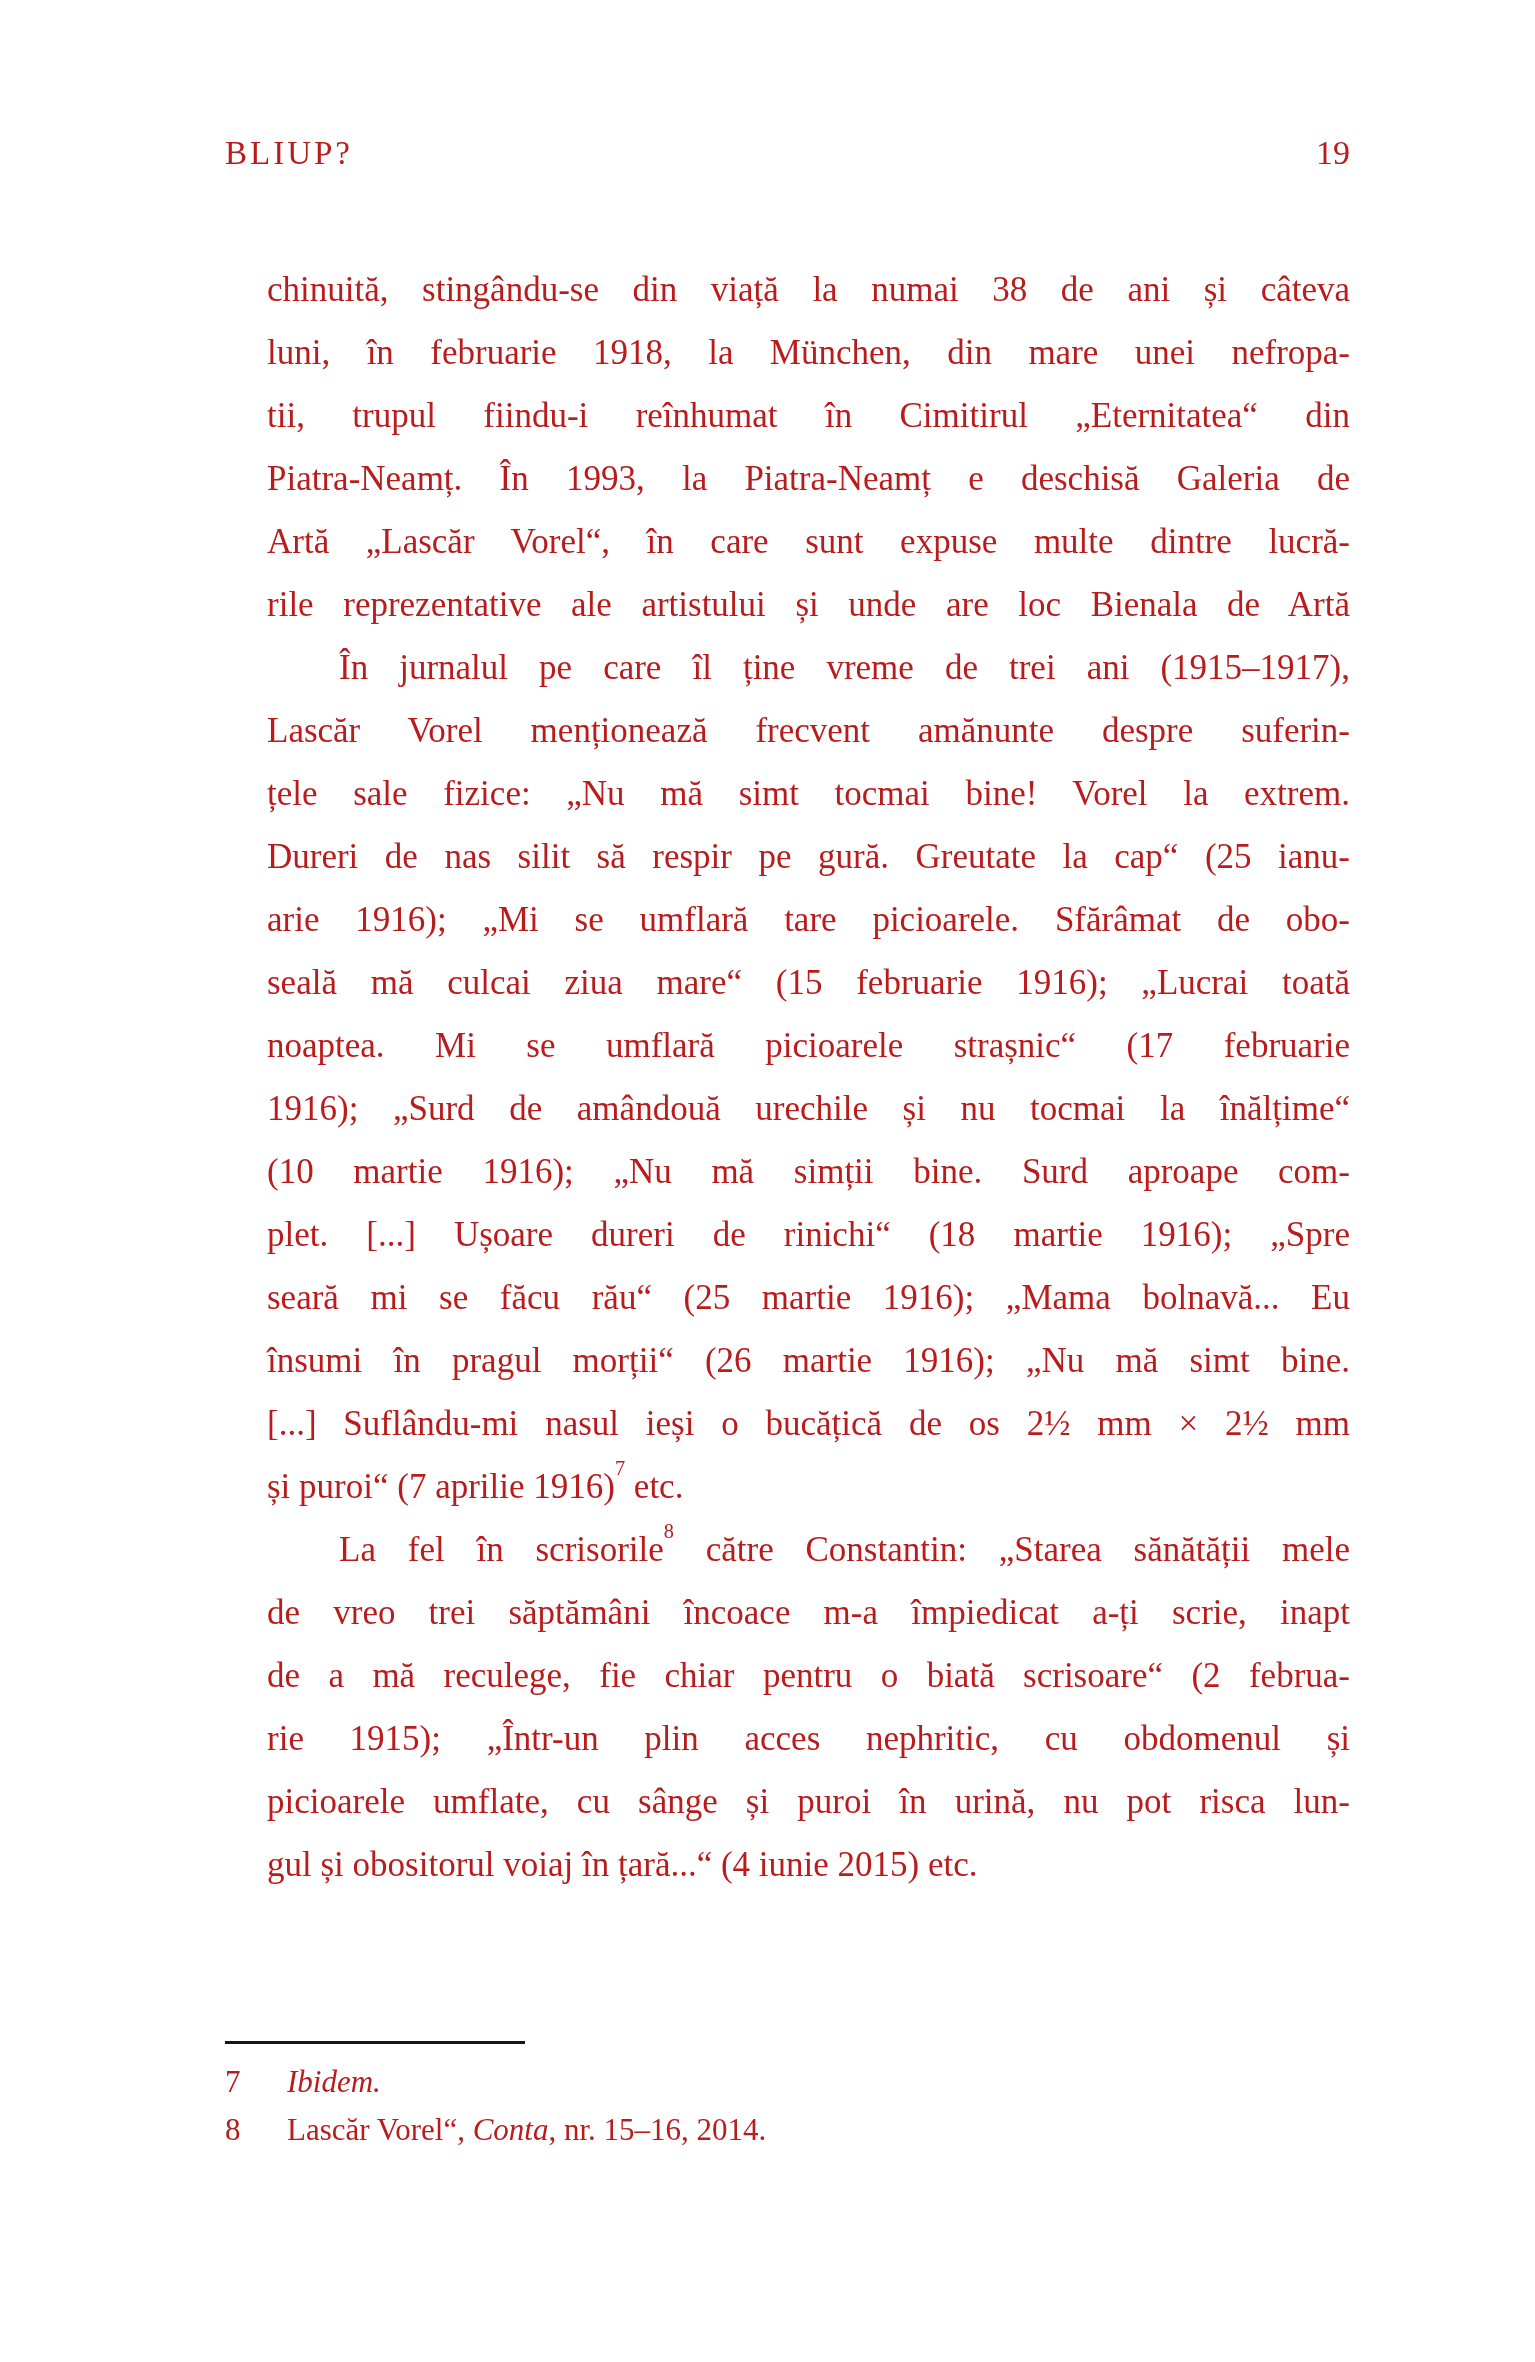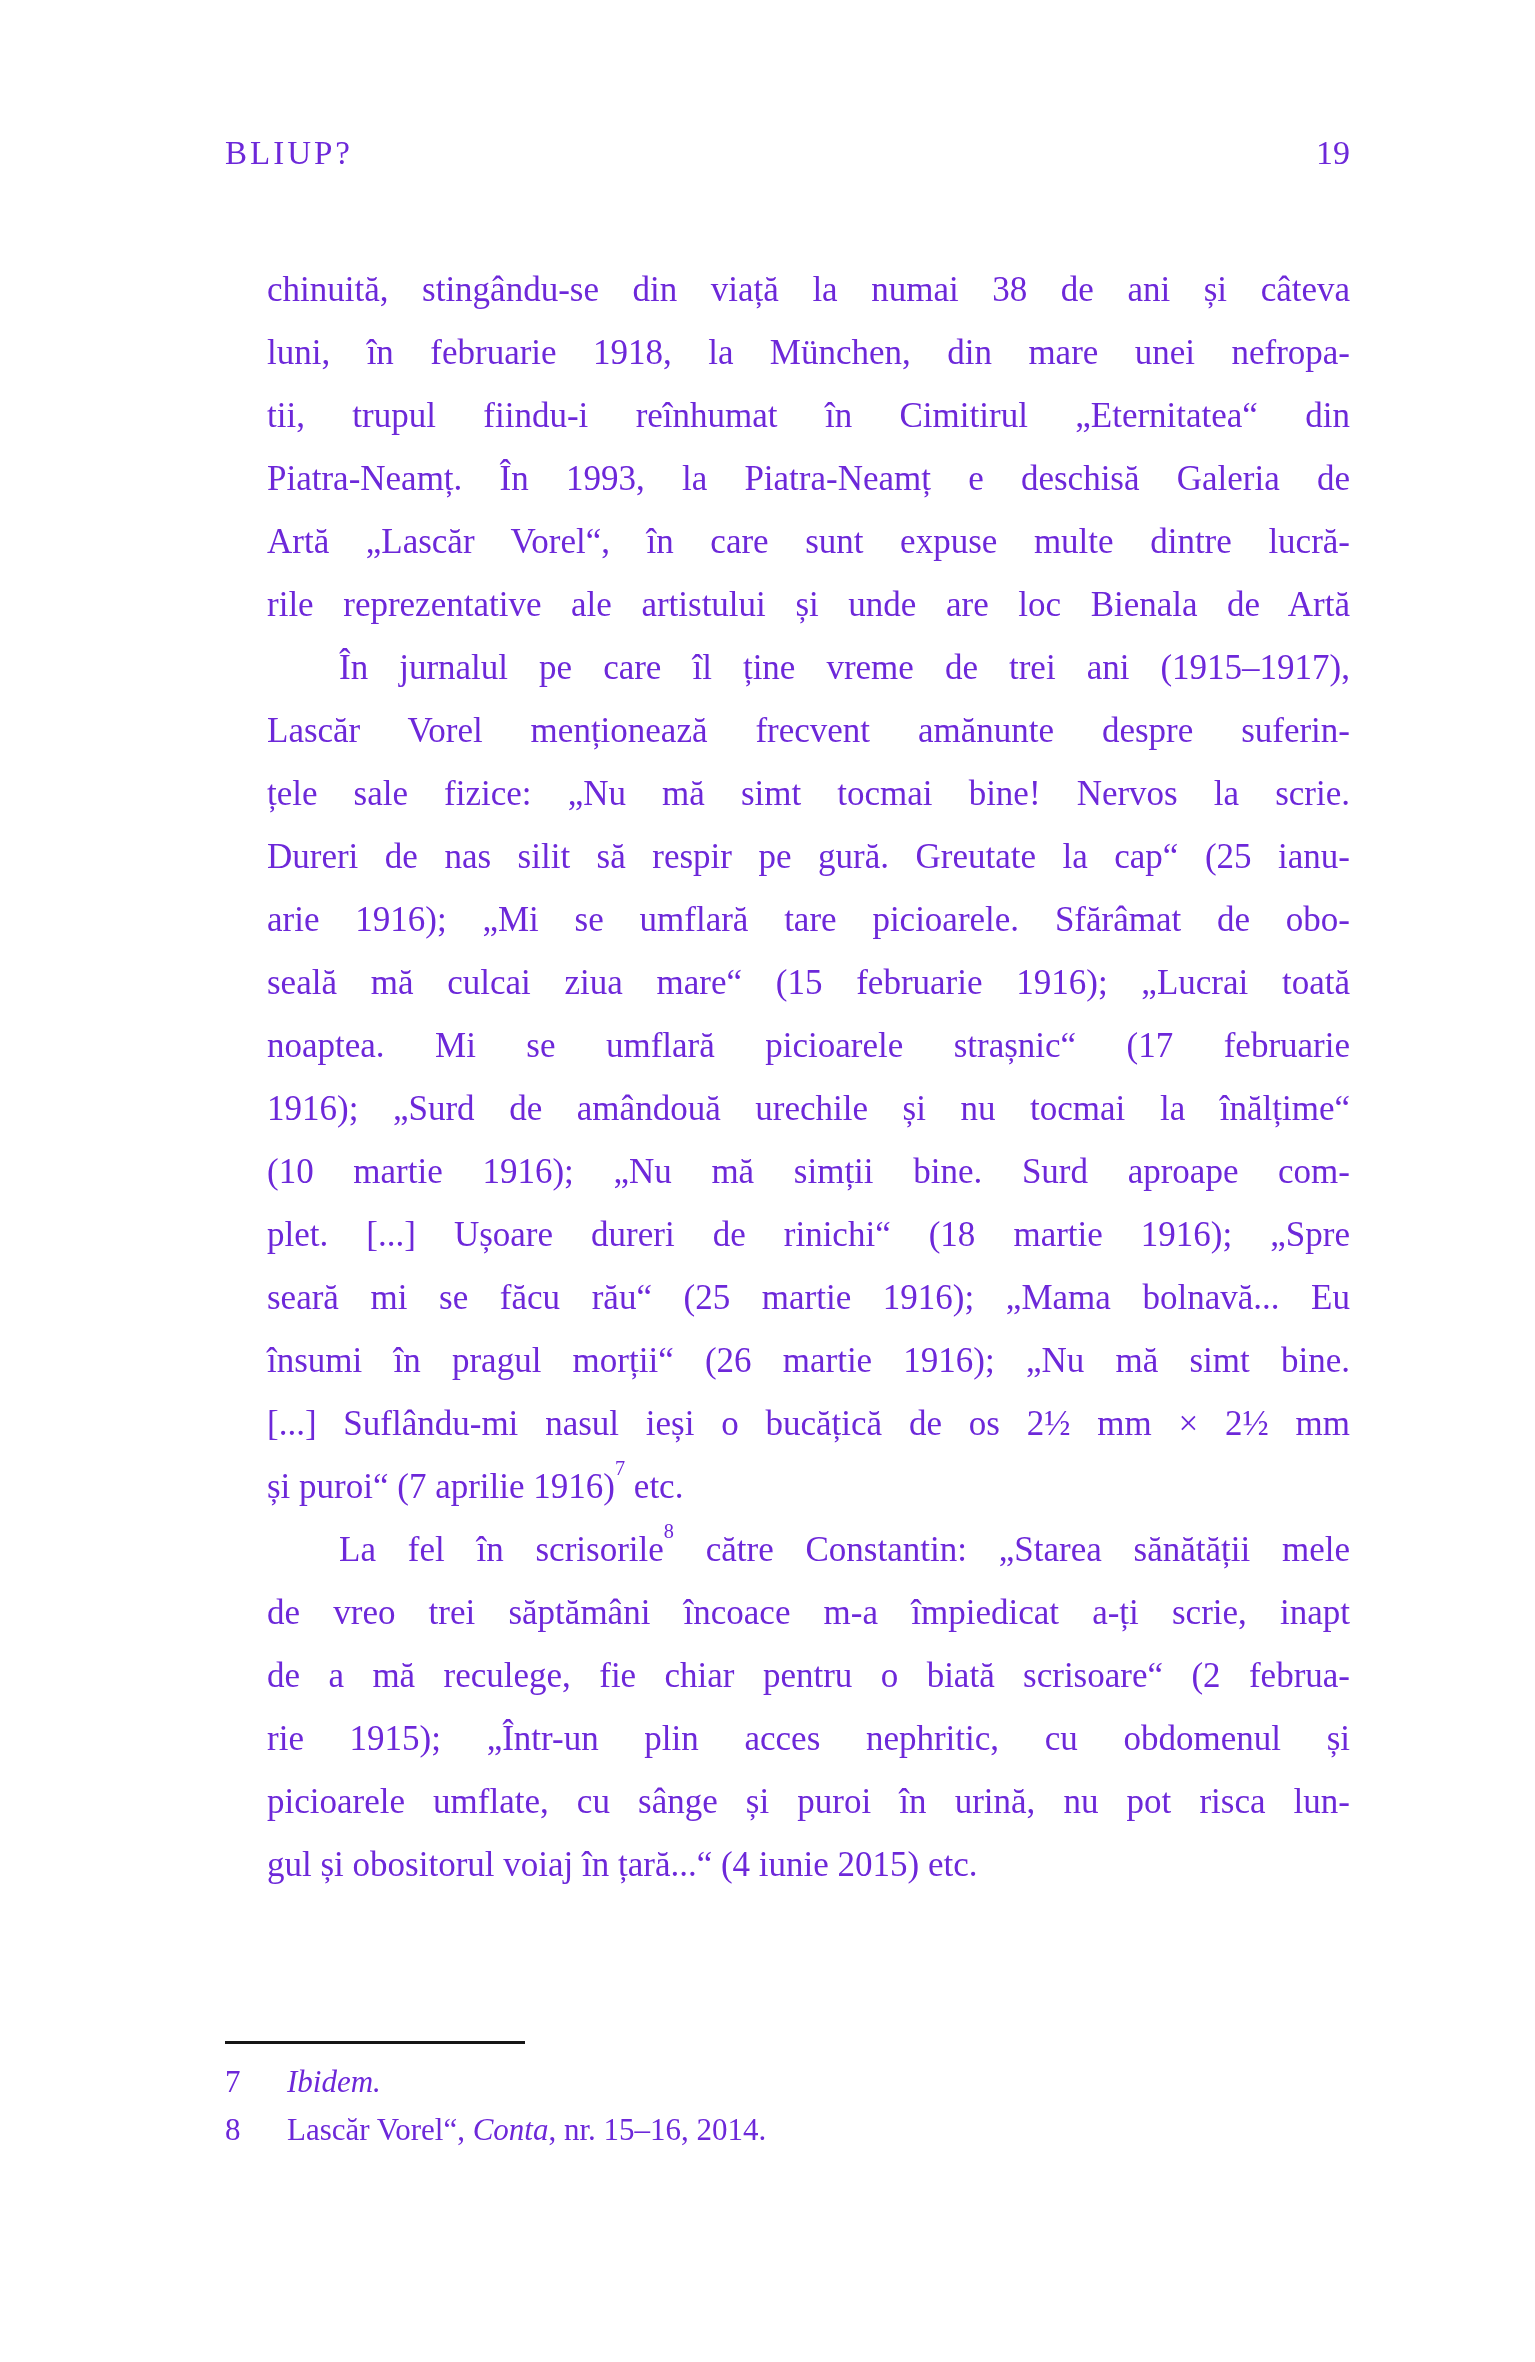--- a/index.html
+++ b/index.html
@@ -5,21 +5,21 @@
   html, body {
     margin: 0;
     padding: 0;
     background: #ffffff;
   }
   #page {
     position: relative;
     width: 1454px;
     height: 2362px;
     background: #ffffff;
-    color: #6d28d9;
+    color: #b91c1c;
     font-family: "Liberation Serif", "DejaVu Serif", serif;
     overflow: hidden;
   }
   
   #running-header {
     position: absolute;
     top: 134px;
     left: 225px;
     width: 1125px;
     display: flex;
@@ -111,21 +111,21 @@
 
   <div id="body-text">
       <div class="line just">chinuită, stingându-se din viață la numai 38 de ani și câteva</div>
       <div class="line just">luni, în februarie 1918, la München, din mare unei nefropa-</div>
       <div class="line just">tii, trupul fiindu-i reînhumat în Cimitirul „Eternitatea“ din</div>
       <div class="line just">Piatra-Neamț. În 1993, la Piatra-Neamț e deschisă Galeria de</div>
       <div class="line just">Artă „Lascăr Vorel“, în care sunt expuse multe dintre lucră-</div>
       <div class="line just">rile reprezentative ale artistului și unde are loc Bienala de Artă</div>
       <div class="line just indent">În jurnalul pe care îl ține vreme de trei ani (1915–1917),</div>
       <div class="line just">Lascăr Vorel menționează frecvent amănunte despre suferin-</div>
-      <div class="line just">țele sale fizice: „Nu mă simt tocmai bine! Nervos la scrie.</div>
+      <div class="line just">țele sale fizice: „Nu mă simt tocmai bine! Vorel la extrem.</div>
       <div class="line just">Dureri de nas silit să respir pe gură. Greutate la cap“ (25 ianu-</div>
       <div class="line just">arie 1916); „Mi se umflară tare picioarele. Sfărâmat de obo-</div>
       <div class="line just">seală mă culcai ziua mare“ (15 februarie 1916); „Lucrai toată</div>
       <div class="line just">noaptea. Mi se umflară picioarele strașnic“ (17 februarie</div>
       <div class="line just">1916); „Surd de amândouă urechile și nu tocmai la înălțime“</div>
       <div class="line just">(10 martie 1916); „Nu mă simții bine. Surd aproape com-</div>
       <div class="line just">plet. [...] Ușoare dureri de rinichi“ (18 martie 1916); „Spre</div>
       <div class="line just">seară mi se făcu rău“ (25 martie 1916); „Mama bolnavă... Eu</div>
       <div class="line just">însumi în pragul morții“ (26 martie 1916); „Nu mă simt bine.</div>
       <div class="line just">[...] Suflându-mi nasul ieși o bucățică de os 2½ mm × 2½ mm</div>

